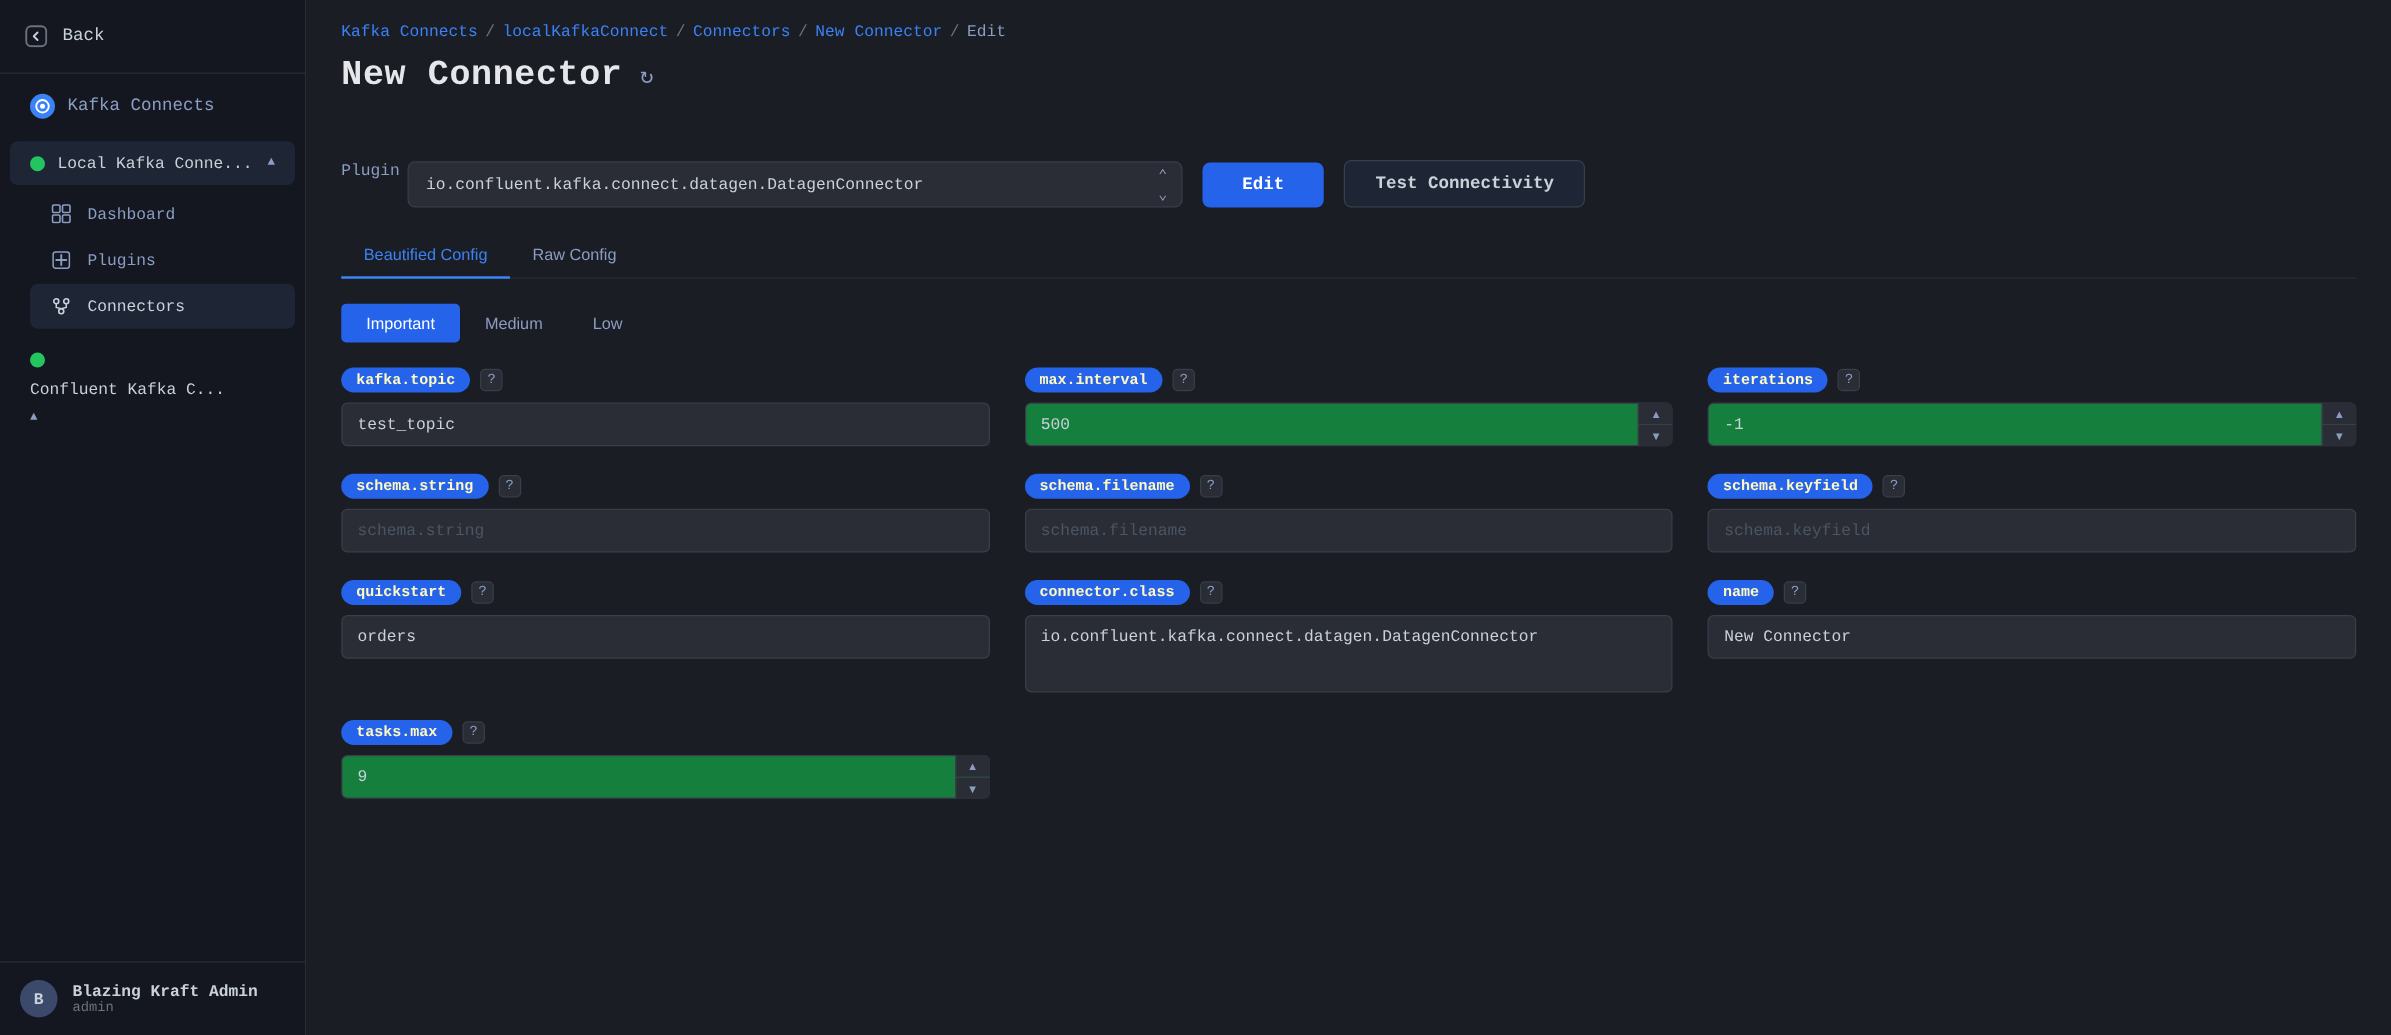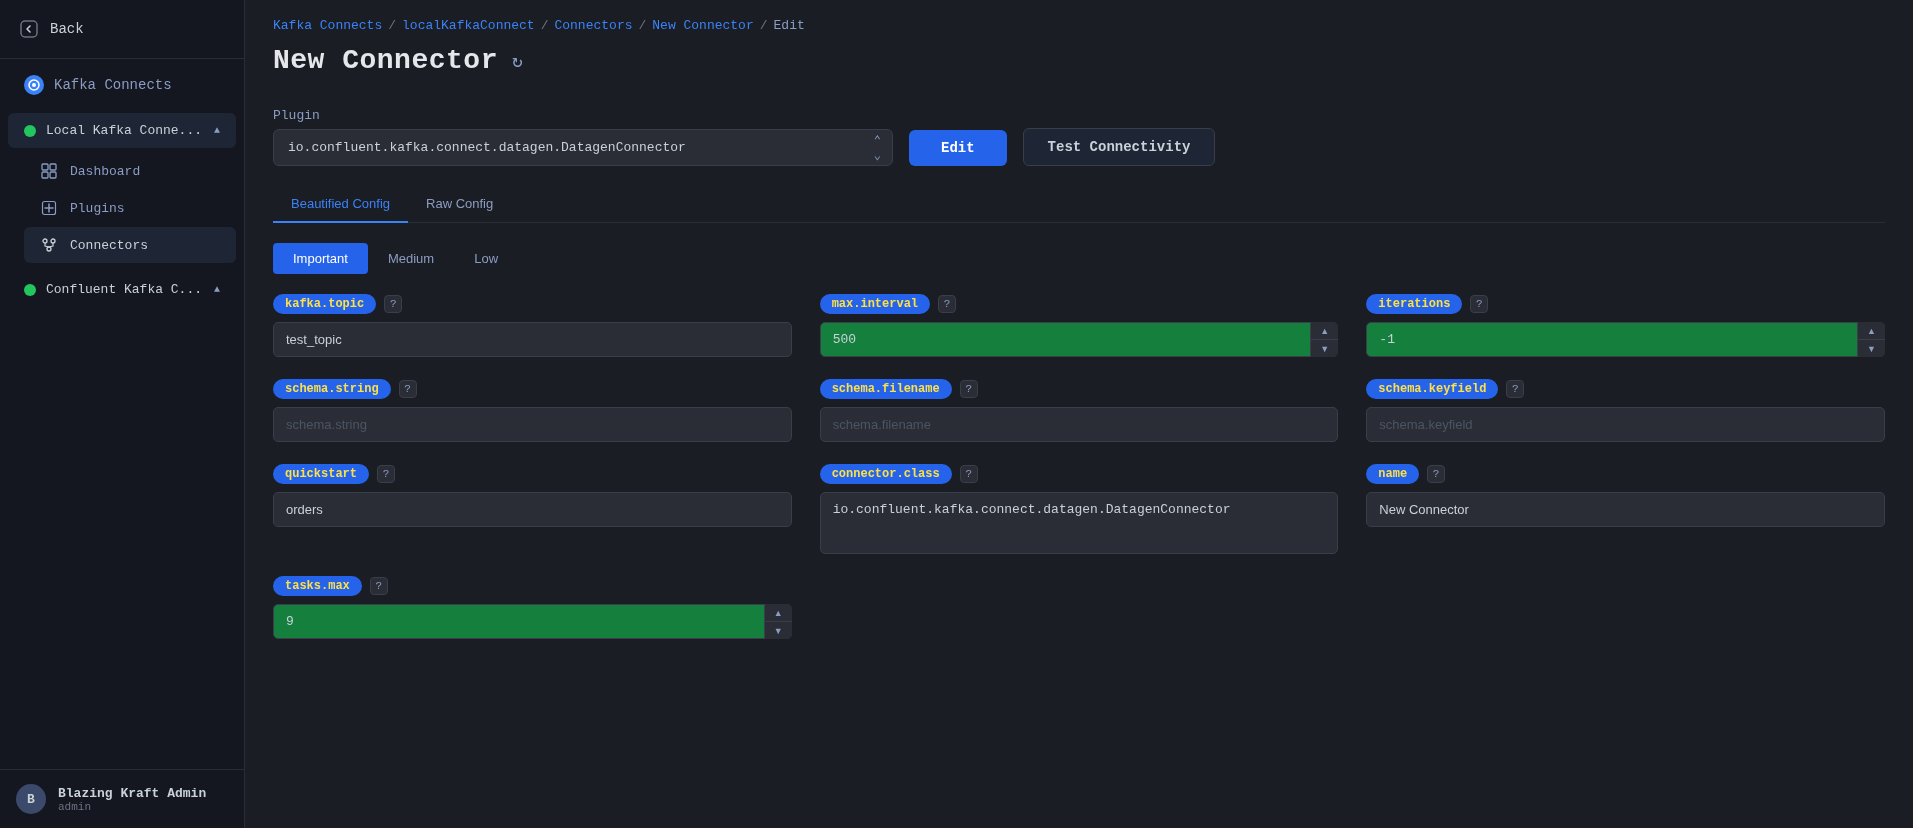--- a/index.html
+++ b/index.html
@@ -104,28 +104,28 @@
       color: #c9d1d9;
     }
     .sidebar-item-icon {
       width: 18px; height: 18px;
       display: flex; align-items: center; justify-content: center;
       font-size: 14px;
     }
 
     .sidebar-cluster2-header {
       display: flex;
-      align-items: center;
       gap: 10px;
       padding: 10px 16px;
       cursor: pointer;
       margin: 6px 8px 2px 8px;
       border-radius: 6px;
       font-size: 13px;
       color: #c9d1d9;
+      flex-direction: column;
     }
     .cluster-dot2 {
       width: 12px; height: 12px;
       border-radius: 50%;
       background: #22c55e;
       flex-shrink: 0;
     }
 
     .sidebar-footer {
       margin-top: auto;
@@ -190,21 +190,21 @@
 
     
     .plugin-row {
       display: flex;
       align-items: flex-end;
       gap: 16px;
       margin-bottom: 20px;
     }
     .plugin-group {
       display: flex;
-      flex-direction: column;
+      flex-direction: row;
       gap: 6px;
     }
     .plugin-label {
       font-size: 13px;
       color: #8b9dc3;
     }
     .plugin-select {
       background: #2a2d35;
       border: 1px solid #3a3d4a;
       border-radius: 6px;
@@ -319,21 +319,21 @@
     }
 
     .field-header {
       display: flex;
       align-items: center;
       gap: 8px;
     }
 
     .field-badge {
       background: #2563eb;
-      color: #fde047;
+      color: #fef9c3;
       border-radius: 12px;
       padding: 3px 12px;
       font-size: 12px;
       font-weight: 600;
       font-family: 'Courier New', monospace;
     }
 
     .field-help {
       width: 18px; height: 18px;
       border-radius: 4px;
@@ -344,21 +344,21 @@
       color: #8b9dc3;
       cursor: pointer;
       flex-shrink: 0;
     }
 
     .field-input {
       background: #2a2d35;
       border: 1px solid #3a3d4a;
       border-radius: 5px;
       color: #c9d1d9;
-      font-family: Liberation Sans, sans-serif;
+      font-family: Liberation Mono, monospace;
       font-size: 13px;
       padding: 9px 12px;
       width: 100%;
       outline: none;
     }
     .field-input::placeholder { color: #4b5563; }
 
     .field-textarea {
       background: #2a2d35;
       border: 1px solid #3a3d4a;

